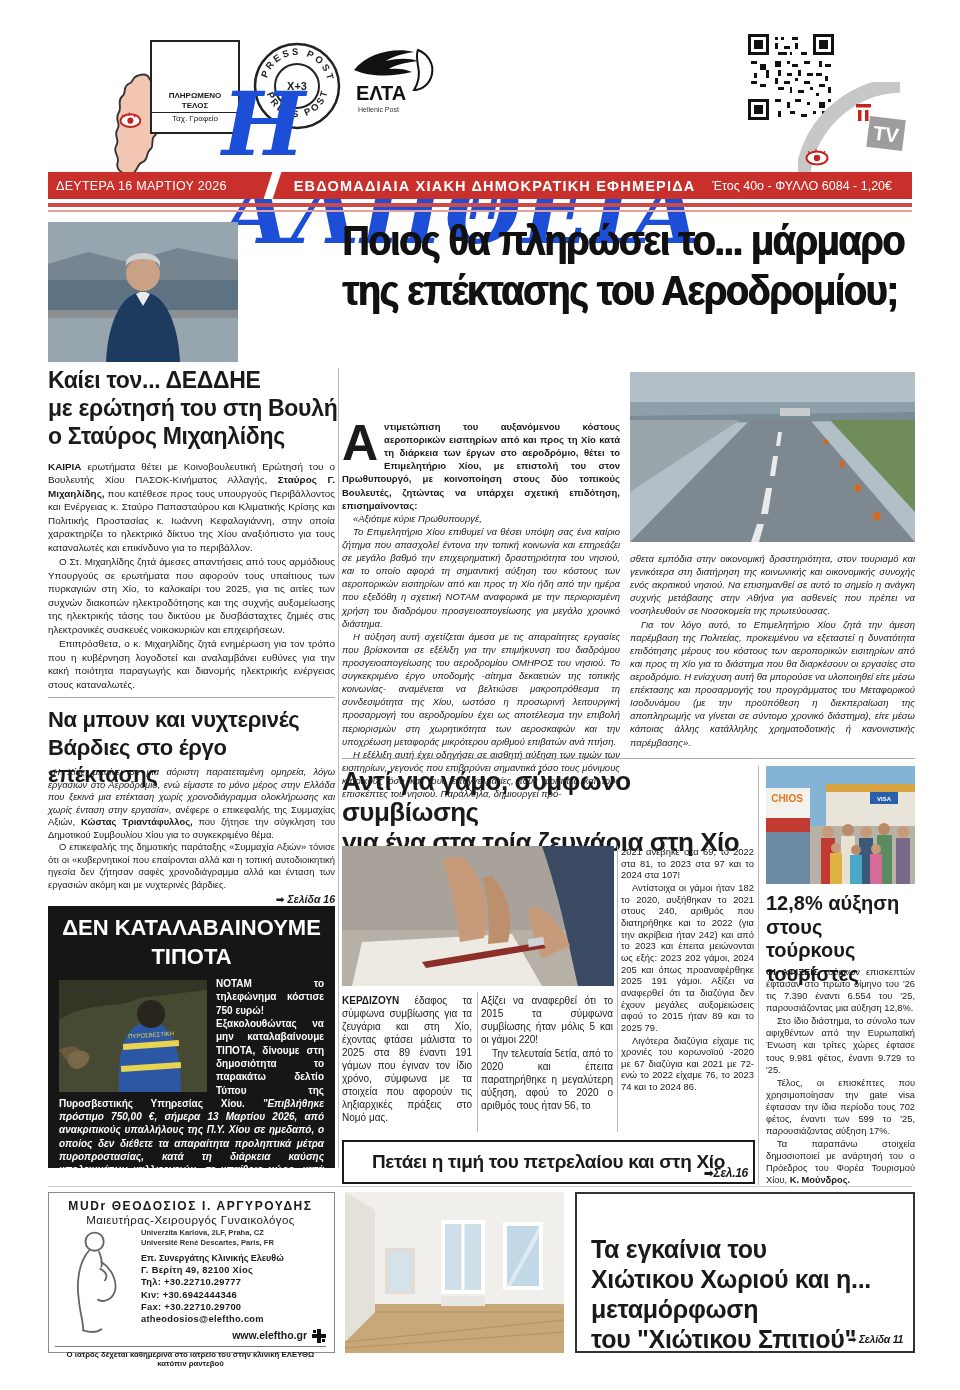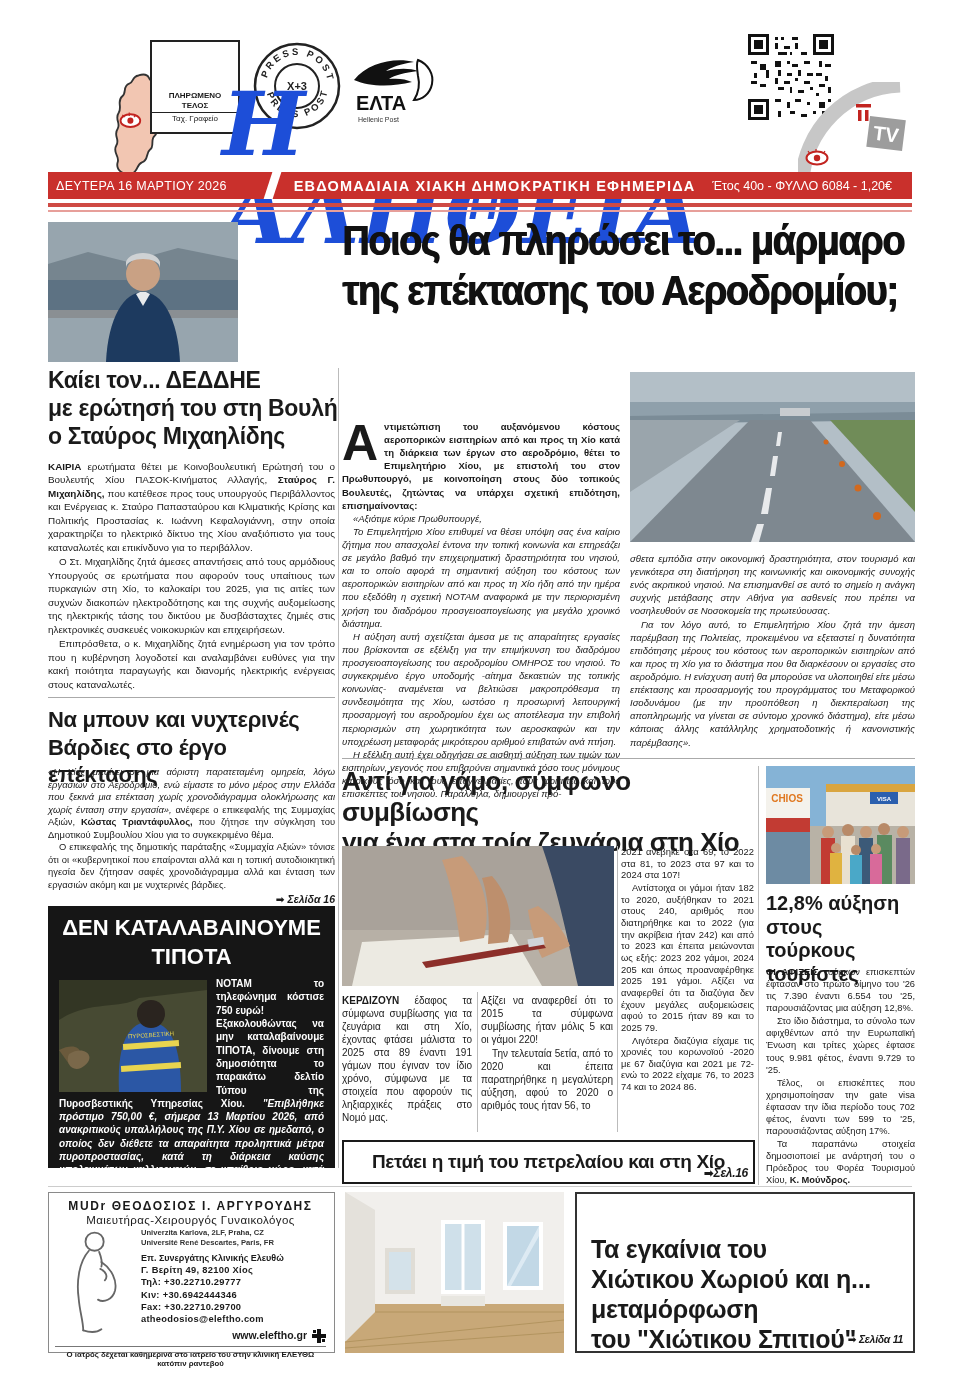--- a/index.html
+++ b/index.html
@@ -14,21 +14,21 @@
   p{margin:0;}
   .ind{text-indent:11px;}
 
   
   .island-wrap{left:86px;top:72px;width:105px;height:110px;}
   .stamp-box{left:150px;top:40px;width:90px;height:94px;border:2px solid #222;
              font-size:8px;text-align:center;line-height:1.25;box-sizing:border-box;background:#fff;}
   .stamp-box .row{border-bottom:1px solid #222;padding:1px 0;}
   .stamp-box .row:last-child{border-bottom:none;}
   .presspost{left:252px;top:40px;width:90px;height:92px;}
-  .elta{left:348px;top:54px;width:100px;height:88px;text-decoration:underline;}
+  .elta{left:348px;top:44px;width:100px;height:88px;text-decoration:underline;}
   .mast-title{left:222px;top:80px;width:525px;font-family:"DejaVu Serif","Liberation Serif",serif;
               font-style:italic;font-weight:bold;font-size:88px;line-height:1;letter-spacing:1px;color:#1d4ed8;}
   .qr{left:748px;top:34px;width:86px;height:86px;}
   .tv-area{left:798px;top:82px;width:118px;height:100px;}
   .red-bar{left:48px;top:172px;width:864px;height:27px;background:var(--red);color:#fff;
            display:flex;align-items:center;box-sizing:border-box;}
   .red-bar .date{padding-left:8px;width:212px;font-size:12.5px;letter-spacing:.3px;}
   .red-bar .slash{width:9px;height:27px;background:#fff;transform:skewX(-18deg);}
   .red-bar .subtitle{flex:1;text-align:center;font-weight:bold;font-size:14.5px;letter-spacing:1.2px;}
   .red-bar .issue{padding-right:20px;font-size:12.5px;}

